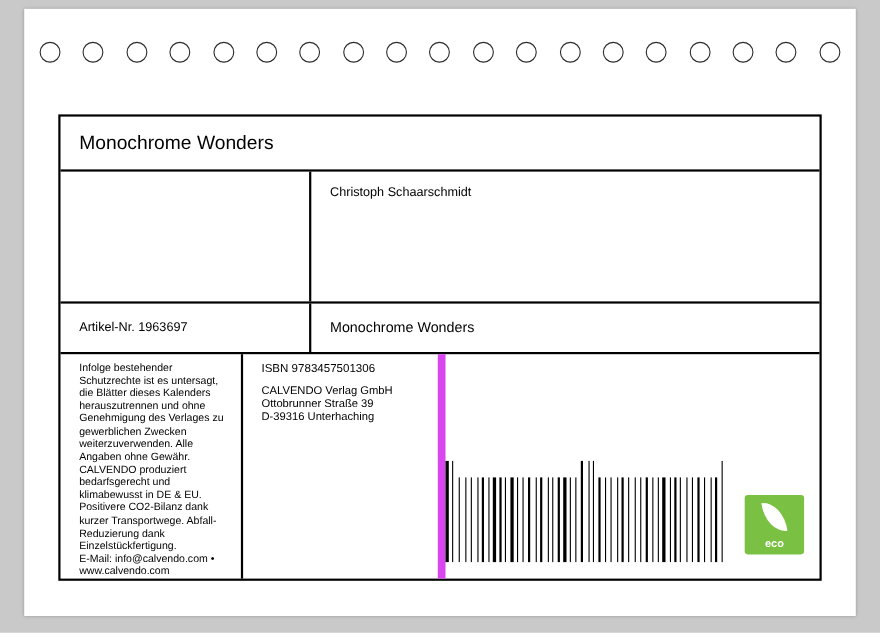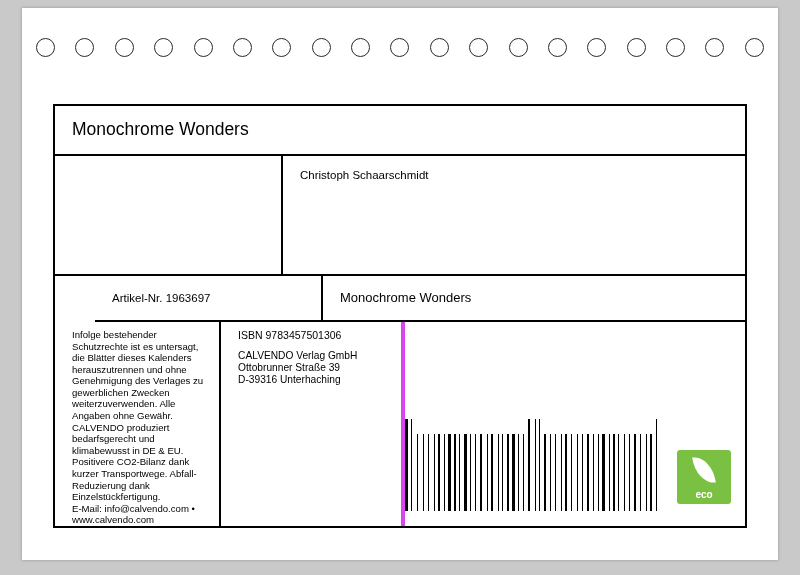--- a/index.html
+++ b/index.html
@@ -69,21 +69,20 @@
     font-size: 17.5px;
     color: #000;
   }
   .row-author {
     height: 120px;
     border-bottom: 2px solid #000;
   }
   .row-article {
     height: 46px;
     border-bottom: 2px solid #000;
-    margin-left: 40px;
   }
   .row-legal {
     flex: 1;
   }
   .cell-left {
     width: 228px;
     border-right: 2px solid #000;
     box-sizing: border-box;
   }
   .cell-mid {
@@ -115,21 +114,21 @@
     color: #000;
   }
   .legal-text {
     padding: 7px 10px 0 17px;
     font-size: 9.6px;
     line-height: 11.6px;
     color: #000;
   }
   .legal-mid {
     width: 246px;
-    border-right: 4px solid #d946ef;
+    border-right: 7px solid #d946ef;
     box-sizing: border-box;
     padding: 7px 0 0 17px;
     display: flex;
     flex-direction: column;
   }
   .isbn {
     font-size: 10.5px;
     color: #000;
   }
   .logo-wrap {

